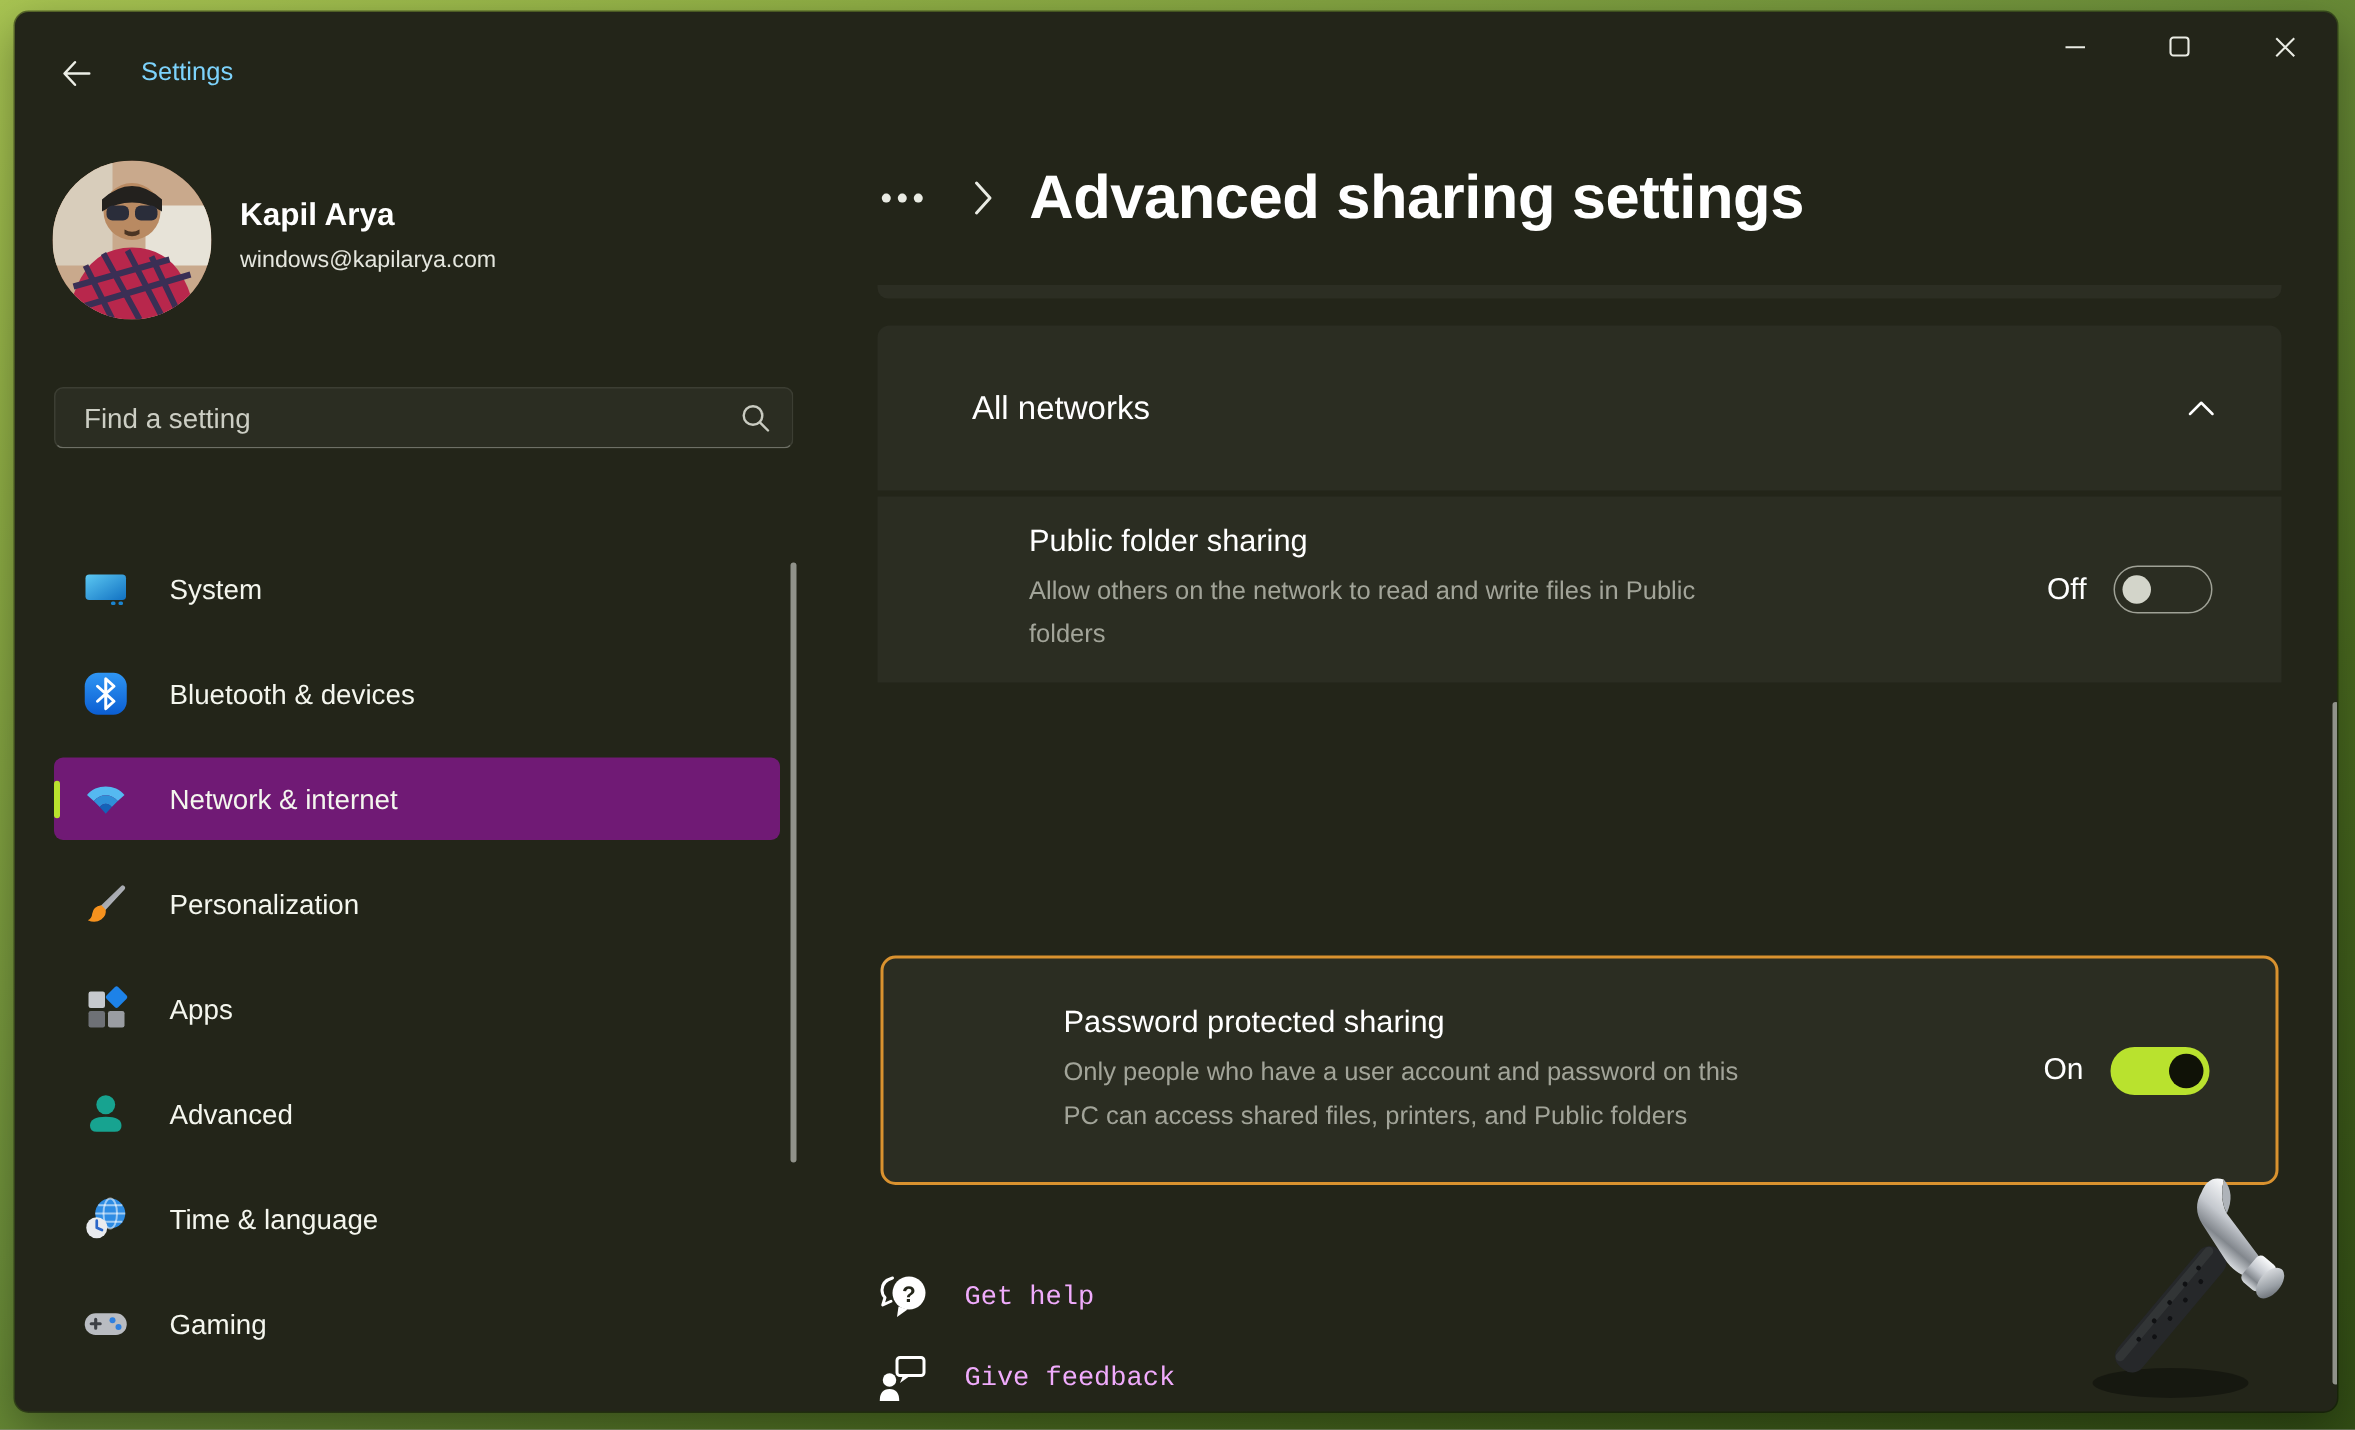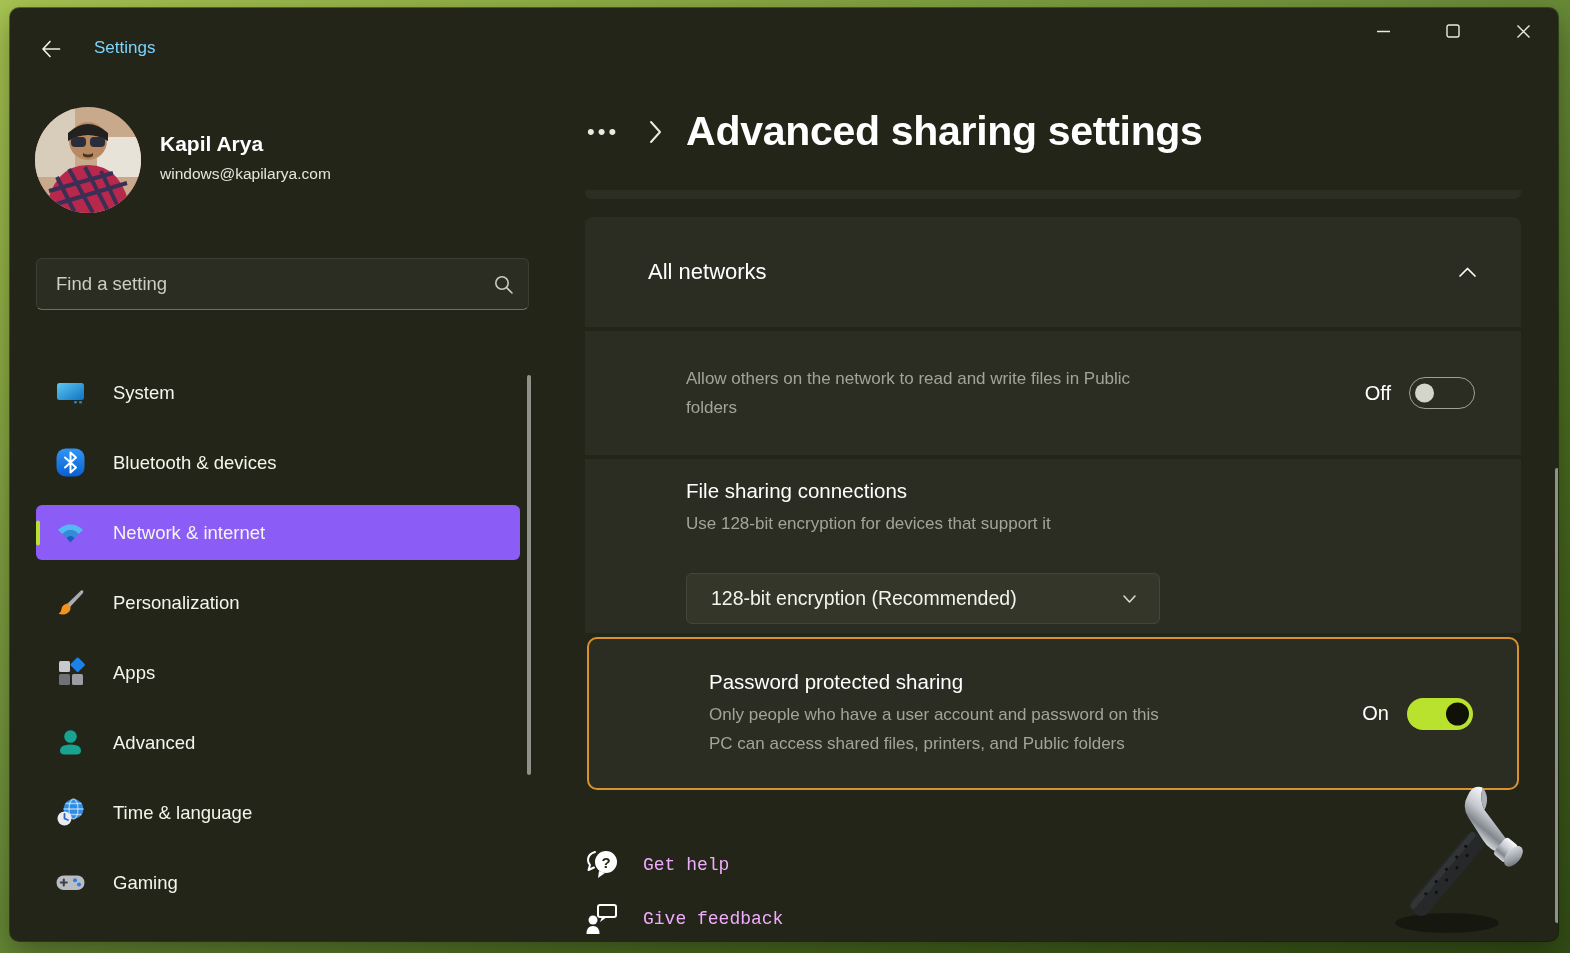--- a/index.html
+++ b/index.html
@@ -19,31 +19,31 @@
     display:flex; align-items:center; justify-content:center; border-radius:5px; cursor:pointer;}
   .apptitle{ position:absolute; left:84px; top:30px; font-size:17px; color:#7dd3fc; }
   .wctrls{ position:absolute; right:0; top:0; height:48px; display:flex; }
   .wbtn{ width:70px; height:46px; display:flex; align-items:center; justify-content:center; cursor:pointer;}
   
   .avatar{ position:absolute; left:25px; top:99px; width:106px; height:106px; border-radius:50%;
     overflow:hidden; background:#6d4b3a; }
   .acc-name{ position:absolute; left:150px; top:124px; font-size:21px; font-weight:700; color:#fff;}
   .acc-email{ position:absolute; left:150px; top:157px; font-size:15.5px; color:#e4e6de;}
   
-  .search{ position:absolute; left:26px; top:250px; width:493px; height:52px;
+  .search{ position:absolute; left:26px; top:250px; width:493px; height:41px;
     background:#2b2d22; border:1px solid #3c3e33; border-bottom:1px solid #6e7066;
     border-radius:6px; display:flex; align-items:center; padding:0 14px 0 19px; }
   .search input{ flex:1; background:transparent; border:none; outline:none;
     font-size:18.5px; color:#e8eae0; font-family:inherit; }
   .search input::placeholder{ color:#ccceC4; color:#cccec4; opacity:1;}
   
   .nav{ position:absolute; left:26px; top:357px; width:484px; }
   .nav-item{ position:relative; height:55px; margin-bottom:15px; border-radius:6px;
     display:flex; align-items:center; padding-left:19px; gap:27px; cursor:pointer; }
-  .nav-item.selected{ background:#8b5cf6; }
+  .nav-item.selected{ background:#701a75; }
   .nav-item.selected .pill{ position:absolute; left:0; top:50%; transform:translateY(-50%);
     width:4px; height:25px; border-radius:3px; background:#b9e22e; }
   .nav-label{ font-size:18.5px; color:#f4f6ee; }
   .nav-ico{ width:31px; height:31px; flex:0 0 31px; }
   .sb-scroll{ position:absolute; left:517px; top:367px; width:4px; height:400px;
     border-radius:2px; background:#90928a; }
   
   .crumbs{ position:absolute; left:575px; top:100px; display:flex; align-items:center; }
   .crumb-dots{ font-size:22px; letter-spacing:3px; color:#e9ebe3; line-height:1; padding:8px 2px; cursor:pointer;}
   .crumb-sep{ margin:0 22px 0 26px; display:flex; }
@@ -256,42 +256,31 @@
 
   <div class="card expander">
     <span class="expander-title">All networks</span>
     <svg width="19" height="12" viewBox="0 0 19 12">
       <path d="M2 10 L9.5 2.5 L17 10" stroke="#fff" stroke-width="1.7" fill="none" stroke-linecap="round" stroke-linejoin="round"></path>
       </svg>
   </div>
 
   <div class="card row1 setrow">
     <div>
+      <div class="set-title">Public folder sharing</div>
       <div class="set-desc">Allow others on the network to read and write files in Public folders</div>
     </div>
     <div class="toggle-wrap">
       <span class="toggle-state">Off</span>
       <span class="tgl off">
         <span class="knob"></span>
       </span>
     </div>
   </div>
 
-  <div class="card row2">
-    <div class="row2-inner">
-      <div class="set-title">File sharing connections</div>
-      <div class="set-desc" style="max-width:600px">Use 128-bit encryption for devices that support it</div>
-    </div>
-    <div class="dropdown">
-      <span class="dd-value">128-bit encryption (Recommended)</span>
-      <svg width="15" height="10" viewBox="0 0 15 10">
-        <path d="M2 2 L7.5 8 L13 2" stroke="#d8dad0" stroke-width="1.6" fill="none" stroke-linecap="round" stroke-linejoin="round"></path>
-        </svg>
-    </div>
-  </div>
 
   <div class="card row3 setrow">
     <div>
       <div class="set-title">Password protected sharing</div>
       <div class="set-desc">Only people who have a user account and password on this PC can access shared files, printers, and Public folders</div>
     </div>
     <div class="toggle-wrap">
       <span class="toggle-state">On</span>
       <span class="tgl on">
         <span class="knob"></span>

